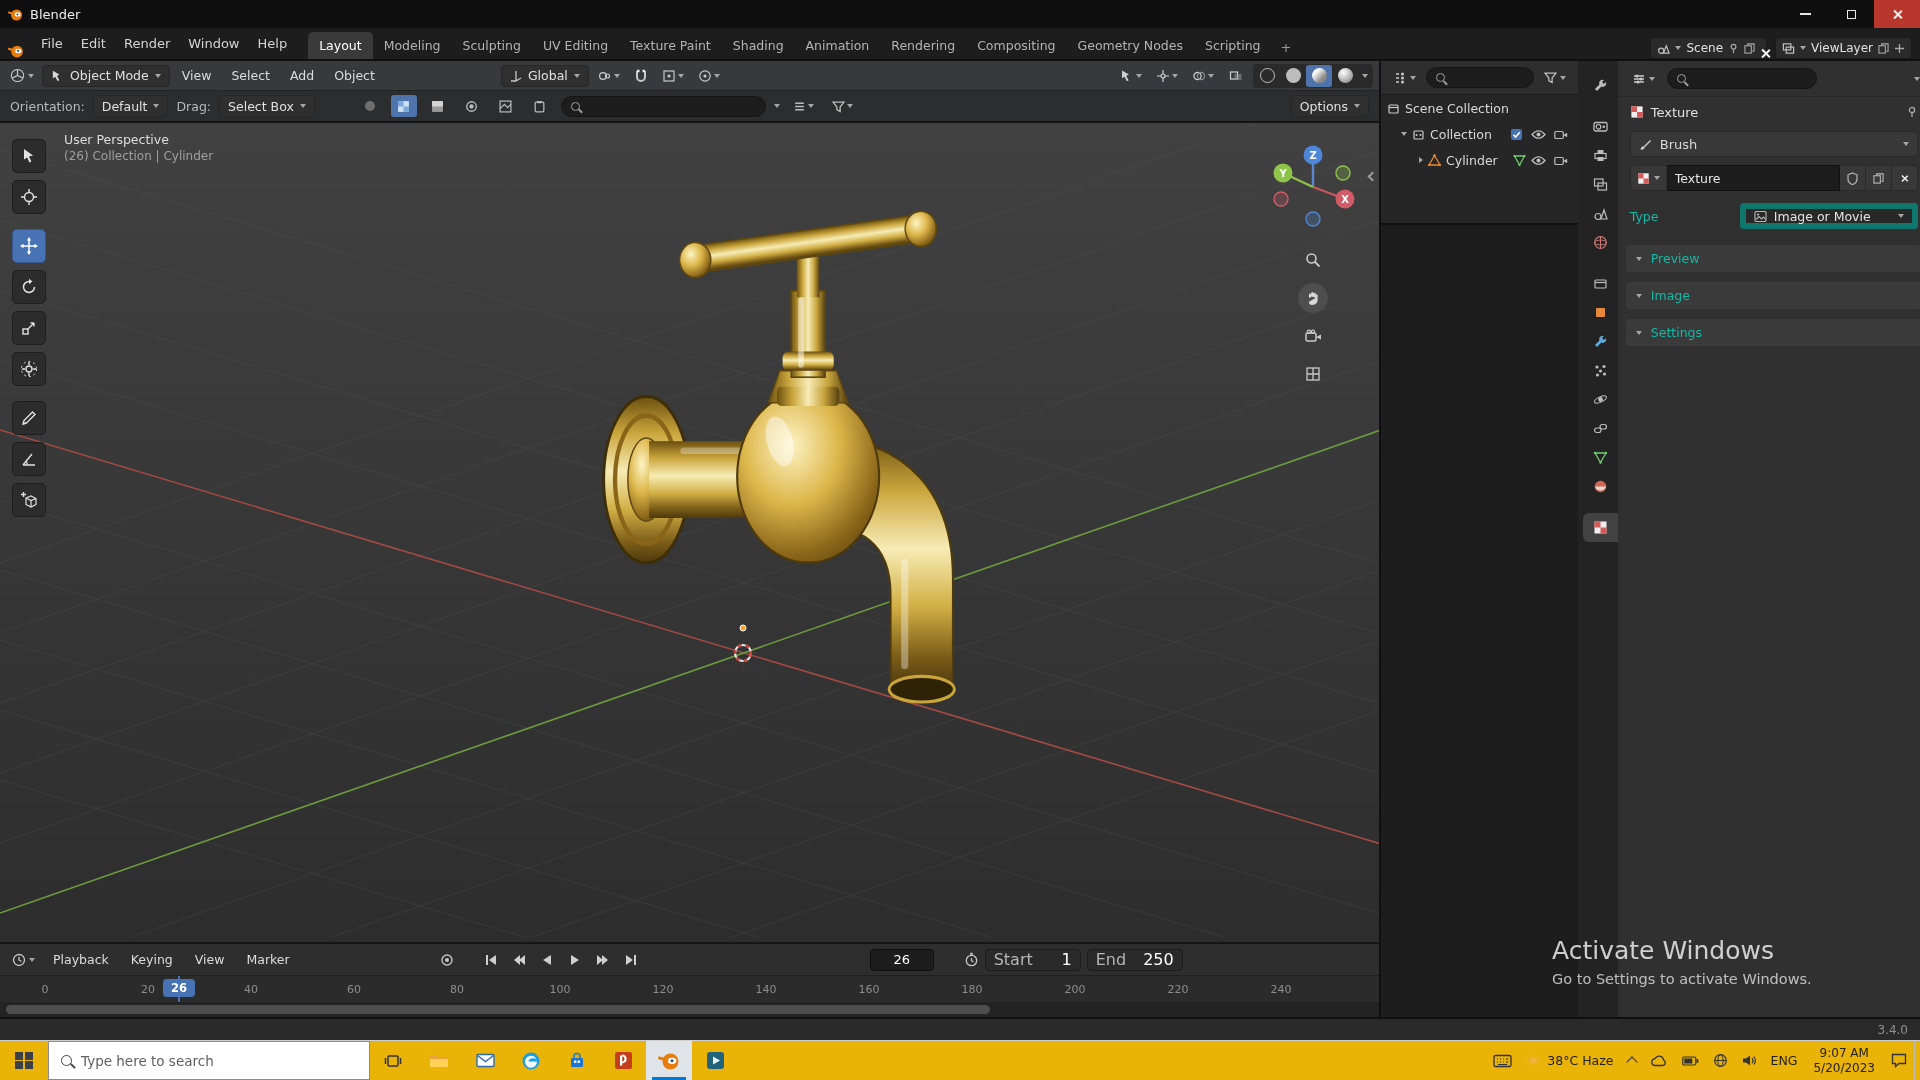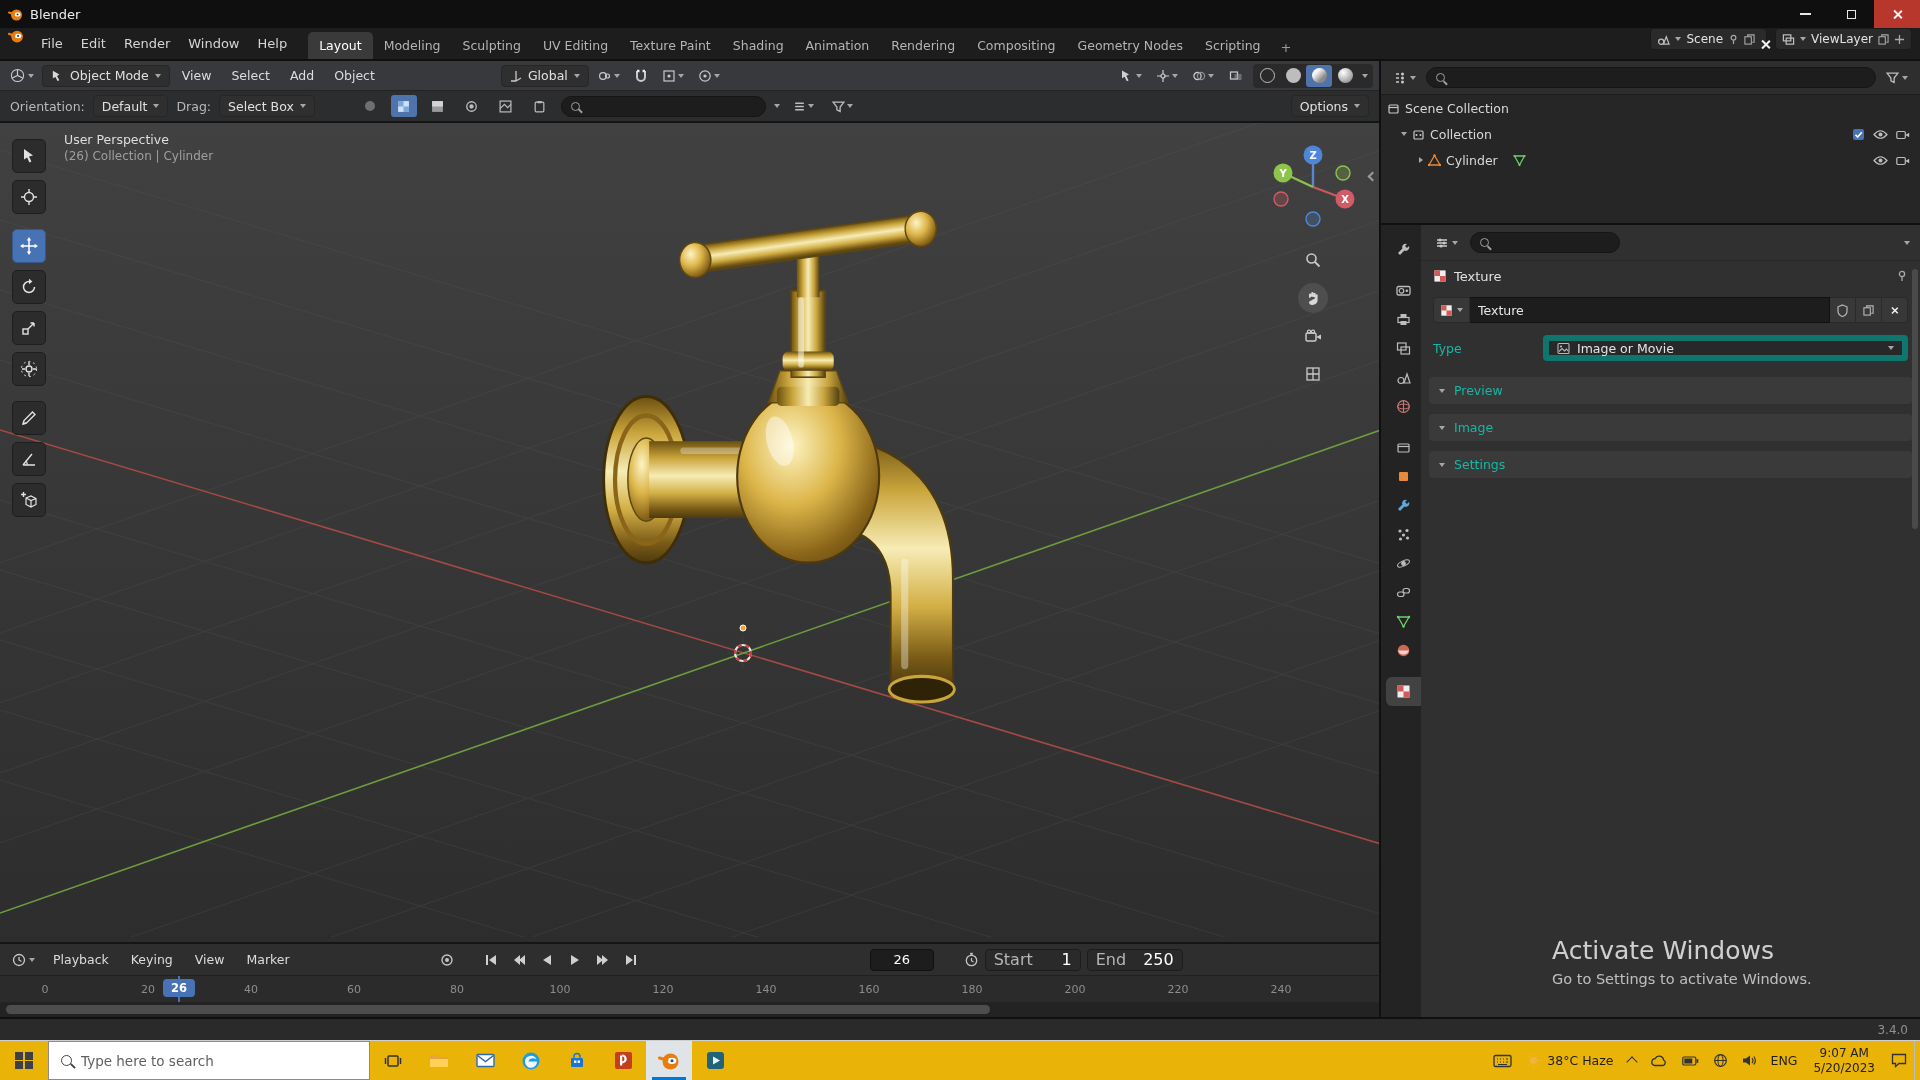--- a/index.html
+++ b/index.html
@@ -12,21 +12,21 @@
 .tbtitle{display:flex;align-items:center;gap:7px;padding-left:8px;color:#ececec;font-size:13px}
 .spacer{flex:1}
 .wbtn{width:46px;height:28px;display:flex;align-items:center;justify-content:center}
 .wbtn.close{background:#b8372c}
 .mini-bar{width:11px;height:1.6px;background:#e8e8e8}
 .maxi-sq{width:9px;height:9px;border:1.4px solid #e8e8e8}
 .xg{position:relative;width:11px;height:11px}
 .xg::before,.xg::after{content:"";position:absolute;left:5px;top:0;width:1.6px;height:11px;background:#f2f2f2}
 .xg::before{transform:rotate(45deg)}.xg::after{transform:rotate(-45deg)}
 
-.topbar{height:33px;background:#1d1d1d;display:flex;align-items:flex-start;border-bottom:2px solid #101010;flex:0 0 auto}
+.topbar{height:33px;background:#1d1d1d;display:flex;align-items:flex-end;border-bottom:2px solid #101010;flex:0 0 auto}
 .menu{padding:0 9px;height:100%;display:flex;align-items:center;color:#d4d4d4}
 .wtabs{display:flex;align-items:flex-end;height:100%;margin-left:12px}
 .wtab{padding:6px 11px;color:#b4b4b4;border-radius:5px 5px 0 0;font-size:12.5px;height:27px;display:flex;align-items:center}
 .wtab.active{background:#3a3a3a;color:#fff}
 .addtab{padding:4px 9px;color:#9a9a9a}
 .idsel{display:flex;align-items:center;gap:5px;background:#2a2a2a;border:1px solid #1a1a1a;border-radius:4px;height:22px;padding:0 6px;margin-right:8px}
 .idsel .nm{color:#e2e2e2;font-size:12px}
 
 .cd{width:0;height:0;border-left:3.5px solid transparent;border-right:3.5px solid transparent;border-top:4.5px solid #a6a6a6}
 .cr{width:0;height:0;border-top:3.5px solid transparent;border-bottom:3.5px solid transparent;border-left:4.5px solid #a6a6a6}
@@ -68,21 +68,21 @@
 .framefield{width:64px;height:22px;background:#1d1d1d;border:1px solid #101010;border-radius:4px;display:flex;align-items:center;justify-content:center;color:#fff;margin-left:220px}
 .numf{height:22px;background:#2a2a2a;border:1px solid #1c1c1c;border-radius:4px;display:flex;align-items:center;justify-content:space-between;padding:0 8px;gap:10px;font-size:16px}
 .numf .nl{color:#b5b5b5}.numf .nv{color:#fff}
 .ruler{height:27px;background:#2b2b2b;position:relative;border-top:1px solid #202020}
 .tick{position:absolute;top:7px;transform:translateX(-50%);color:#8d8d8d;font-size:11px}
 .playhead{position:absolute;top:0;bottom:0;width:2px;background:#4772b3}
 .phbadge{position:absolute;top:3px;transform:translateX(-50%);background:#4772b3;color:#fff;font-size:11.5px;font-weight:bold;border-radius:4px;padding:2px 8px;z-index:2}
 .tlscroll{height:15px;background:#232323;position:relative}
 .tlthumb{position:absolute;left:6px;top:3px;width:984px;height:9px;background:#4d4d4d;border-radius:5px}
 
-.rightcol{flex:1;display:flex;flex-direction:column;min-width:0}
+.rightcol{flex:1;display:flex;flex-direction:row;min-width:0}
 .outliner{height:164px;background:#262626;border-bottom:2px solid #101010;display:flex;flex-direction:column}
 .ohead{height:34px;background:#2e2e2e;display:flex;align-items:center;gap:6px;padding:0 8px;border-bottom:1px solid #1c1c1c}
 .orow{height:26px;display:flex;align-items:center;gap:5px;padding:0 6px;font-size:12.5px;color:#d9d9d9}
 .orow .right{margin-left:auto;display:flex;align-items:center;gap:8px;padding-right:4px}
 .props{flex:1;display:flex;min-height:0;background:#303030}
 .ptabs{width:40px;background:#232323;display:flex;flex-direction:column;align-items:stretch;padding-top:10px}
 .ptab{height:29px;display:flex;align-items:center;justify-content:center;border-radius:6px 0 0 6px;margin-left:5px}
 .ptab.active{background:#424242}
 .pgap{height:12px}
 .pcontent{flex:1;display:flex;flex-direction:column;min-width:0;position:relative}
@@ -1022,20 +1022,30 @@
           <span>Texture</span>
           <div class="spacer"></div>
           <span>
               <svg width="12" height="12" viewBox="0 0 12 12">
                 <circle cx="6" cy="4" r="2.6" fill="none" stroke="#a8a8a8" stroke-width="1.3"></circle>
                 <path d="M6 7 L6 11" stroke="#a8a8a8" stroke-width="1.3"></path>
               </svg>
             </span>
         </div>
 
+        <div class="pwide">
+          <span>
+              <svg width="13" height="13" viewBox="0 0 13 13">
+                <path d="M1.5 11.5 C2 9 3 8.5 4.5 8.5 L11 2 L12 3 L5.5 9.5 C5.5 11 4 12 1.5 11.5 Z" fill="#c9c9c9"></path>
+              </svg>
+            </span>
+          <span>Brush</span>
+          <div class="spacer"></div>
+          <i class="cd"></i>
+        </div>
 
         <div class="pidrow">
           <div class="pddl">
             <span>
                 <svg width="13" height="13" viewBox="0 0 15 15">
                   <rect x="1.5" y="1.5" width="12" height="12" fill="#efefef"></rect>
                   <rect x="1.5" y="1.5" width="6" height="6" fill="#d45a5a"></rect>
                   <rect x="7.5" y="7.5" width="6" height="6" fill="#d45a5a"></rect>
                 </svg>
               </span>

